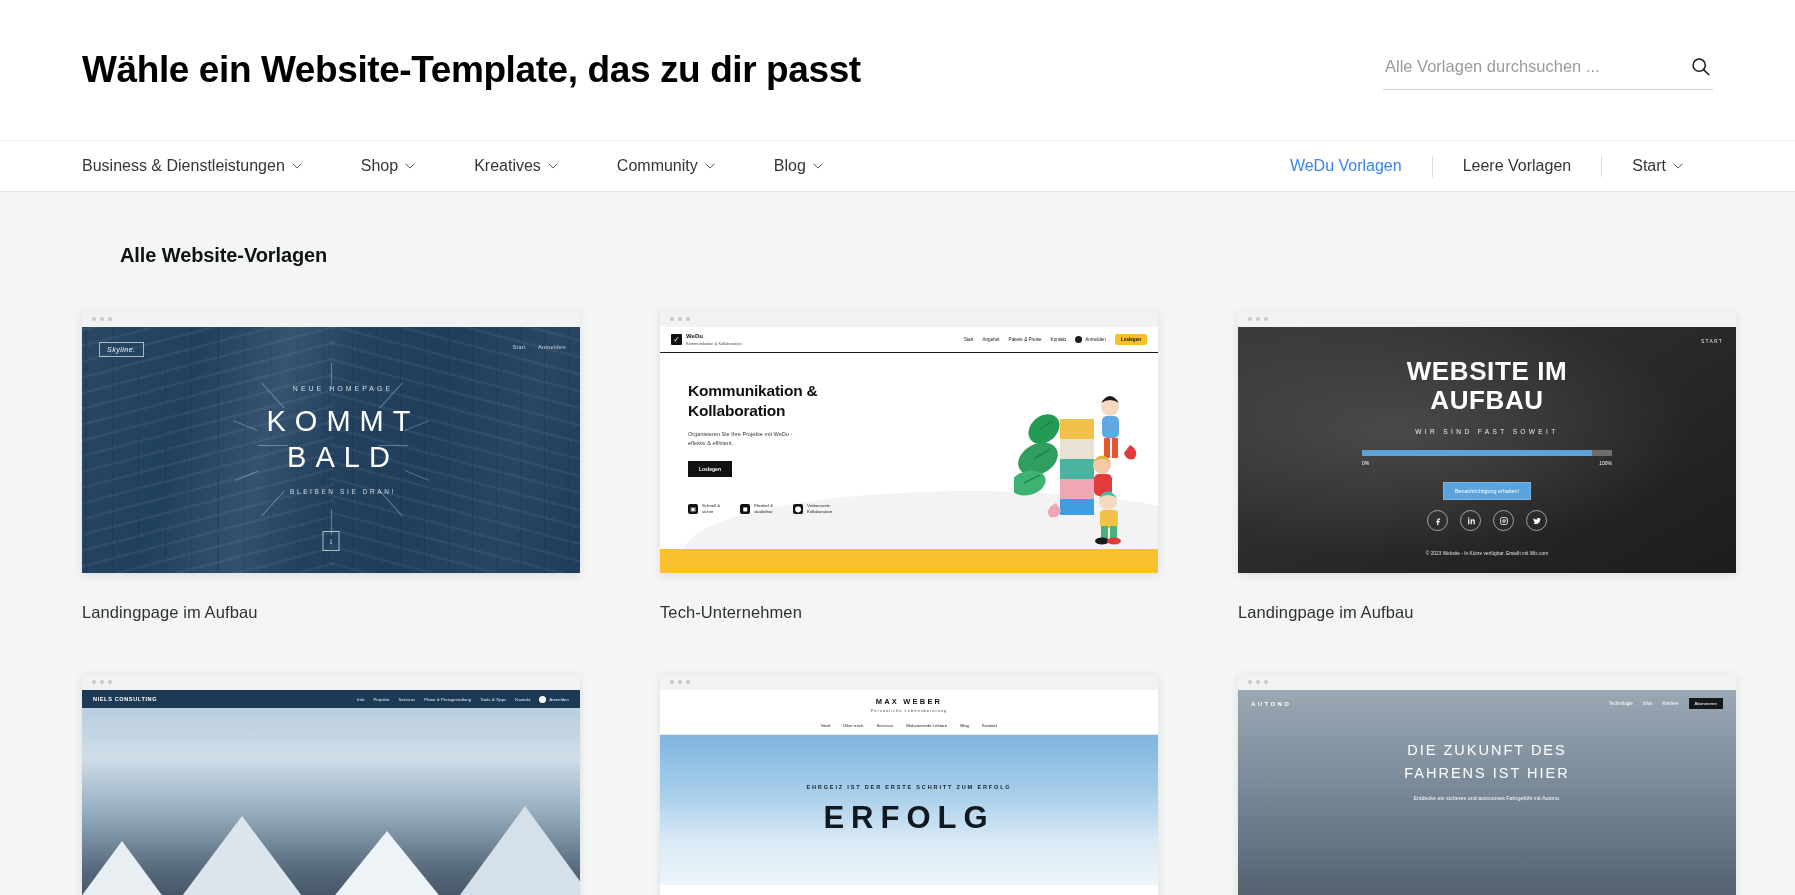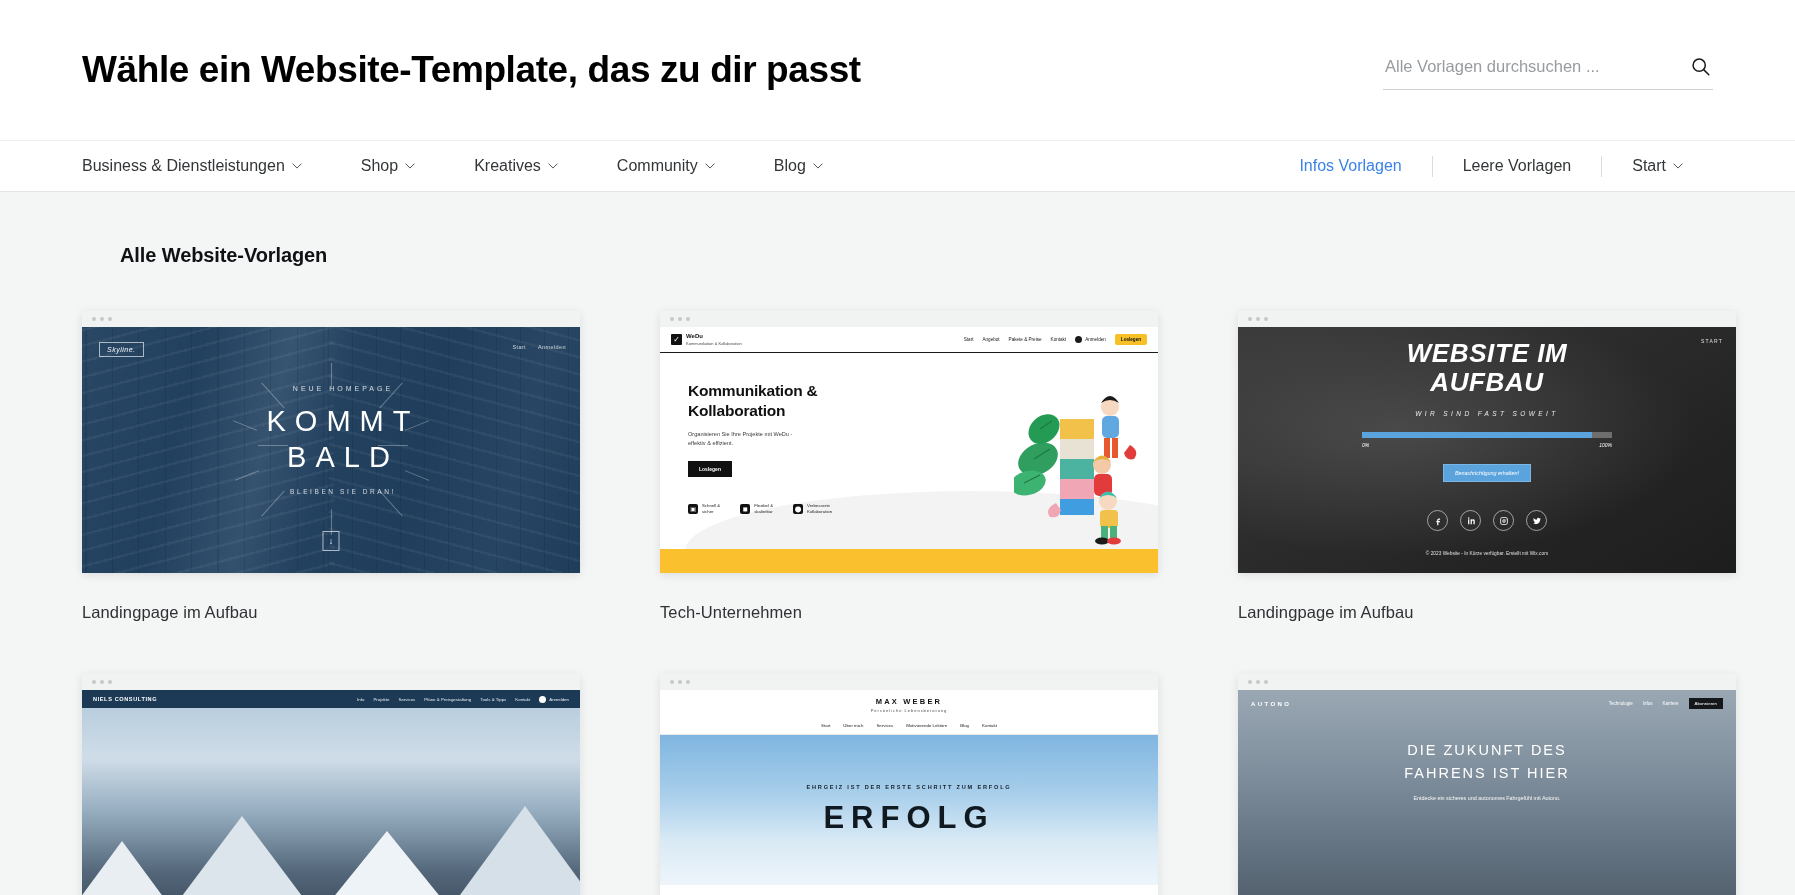--- a/index.html
+++ b/index.html
@@ -230,22 +230,22 @@
     height: 100%; position: relative; color: #fff;
     background:
       radial-gradient(ellipse at 32% 42%, rgba(96,96,96,.55) 0%, rgba(0,0,0,0) 62%),
       linear-gradient(150deg,#3a3a3a 0%,#2e2e2e 35%,#242424 70%,#1d1d1d 100%);
   }
   .aufbau-nav {
     position: absolute; right: 13px; top: 11px;
     font-size: 5px; letter-spacing: 1.2px; color: rgba(255,255,255,.85);
   }
   .aufbau-inner {
-    position: absolute; left: 50%; top: 12px;
-    transform: translateX(-50%); width: 250px; text-align: center; font-style: italic;
+    position: absolute; left: 50%; top: 30px;
+    transform: translateX(-50%); width: 250px; text-align: center;
   }
   .aufbau-h1 {
     font-size: 26px; font-weight: 700; line-height: 1.12;
     letter-spacing: .6px;
   }
   .aufbau-sub {
     font-size: 6.5px; letter-spacing: 3.4px; margin-top: 13px;
     color: rgba(255,255,255,.9);
   }
   .aufbau-bar {
@@ -390,21 +390,21 @@
 
     <div class="nav-item">
       <span>Blog</span>
       <svg class="chev" viewBox="0 0 12 7">
         <path d="M1 1l5 5 5-5" stroke="#333638" stroke-width="1.2" fill="none" stroke-linecap="round"></path>
       </svg>
     </div>
   </div>
 
   <div class="nav-right">
-    <div class="nav-link active" style="color: rgb(59, 130, 232);">Infos Vorlagen</div>
+    <div class="nav-link active" style="color: rgb(59, 130, 232);">WeDu Vorlagen</div>
     <div class="nav-sep"></div>
     <div class="nav-link">Leere Vorlagen</div>
     <div class="nav-sep"></div>
     <div class="nav-link with-chev">
       <span>Start</span>
       <svg class="chev" viewBox="0 0 12 7">
         <path d="M1 1l5 5 5-5" stroke="#333638" stroke-width="1.2" fill="none" stroke-linecap="round"></path>
       </svg>
     </div>
   </div>

